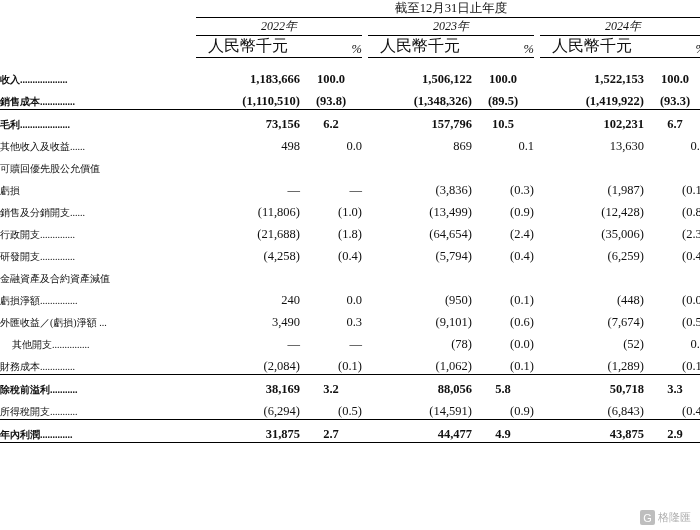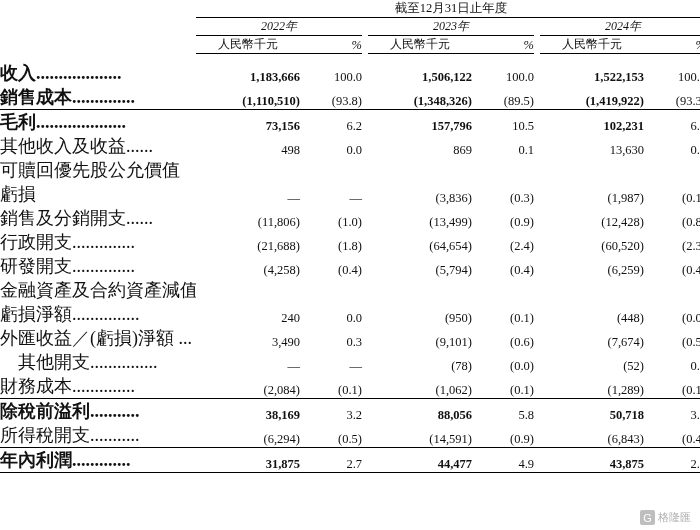--- a/index.html
+++ b/index.html
@@ -49,51 +49,51 @@
   .hdr-year {
     text-align: center;
     font-weight: bold;
     font-size: 12px;
     font-style: italic;
     padding: 4px 0 3px 0;
     border-bottom: 1px solid #000;
   }
   .hdr-sub {
     text-align: center;
-    font-size: 12px;
+    font-size: 16px;
     padding: 4px 0 3px 0;
     border-bottom: 1px solid #000;
   }
   .hdr-sub.pct { font-style: italic; }
   .spacer-row td { height: 7px; }
 
   .lbl {
-    font-size: 18px;
+    font-size: 10px;
     white-space: nowrap;
     overflow: hidden;
     padding: 2.5px 4px 2.5px 6px;
     letter-spacing: 0px;
   }
   .lbl.bold { font-weight: bold; }
   .lbl.indent { }
-  .lbl.indent2 { padding-left: 18px; }
+  .lbl.indent2 { padding-left: 12px; }
   .num {
     text-align: right;
     font-size: 12.5px;
     padding: 2.5px 14px 2.5px 2px;
     white-space: nowrap;
   }
   .num.bold { font-weight: bold; margin-top: 29px; }
   .pct {
     text-align: right;
     font-size: 12.5px;
     padding: 2.5px 10px 2.5px 2px;
     white-space: nowrap;
   }
-  .pct.bold { font-weight: normal; }
+  .pct.bold { font-weight: bold; text-align: center; }
   .rule-bottom td { border-bottom: 1px solid #000; }
   .row-tall td { height: 22px; }
 
   
   .watermark {
     position: absolute;
     right: 6px;
     bottom: 4px;
     display: flex;
     align-items: center;
@@ -242,21 +242,21 @@
           <td class="pct">(0.8)</td>
         </tr>
         <tr class="row-tall">
           <td class="lbl">行政開支..............</td>
           <td class="num">(21,688)</td>
           <td class="pct">(1.8)</td>
           <td></td>
           <td class="num">(64,654)</td>
           <td class="pct">(2.4)</td>
           <td></td>
-          <td class="num">(60,520)</td>
+          <td class="num">(35,006)</td>
           <td class="pct">(2.3)</td>
         </tr>
         <tr class="row-tall">
           <td class="lbl">研發開支..............</td>
           <td class="num">(4,258)</td>
           <td class="pct">(0.4)</td>
           <td></td>
           <td class="num">(5,794)</td>
           <td class="pct">(0.4)</td>
           <td></td>

